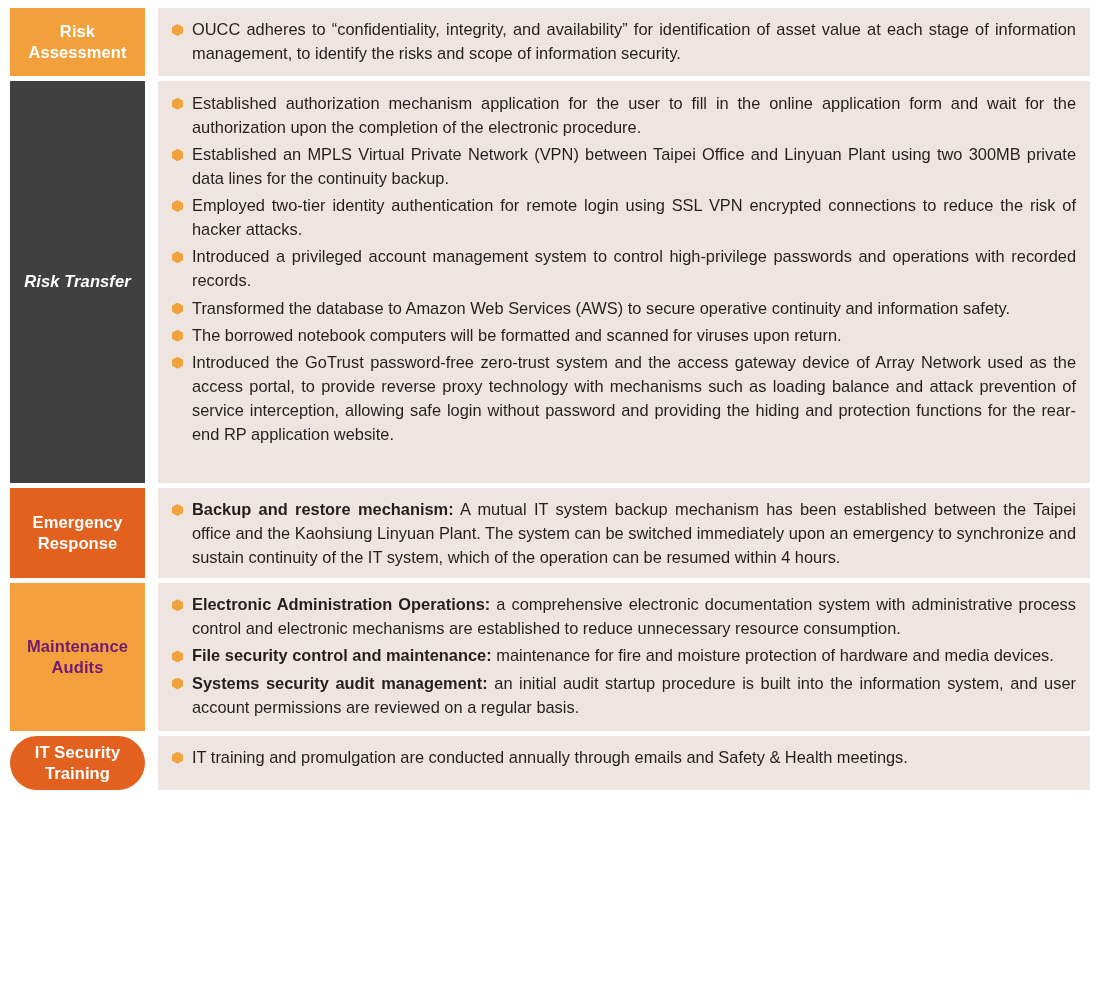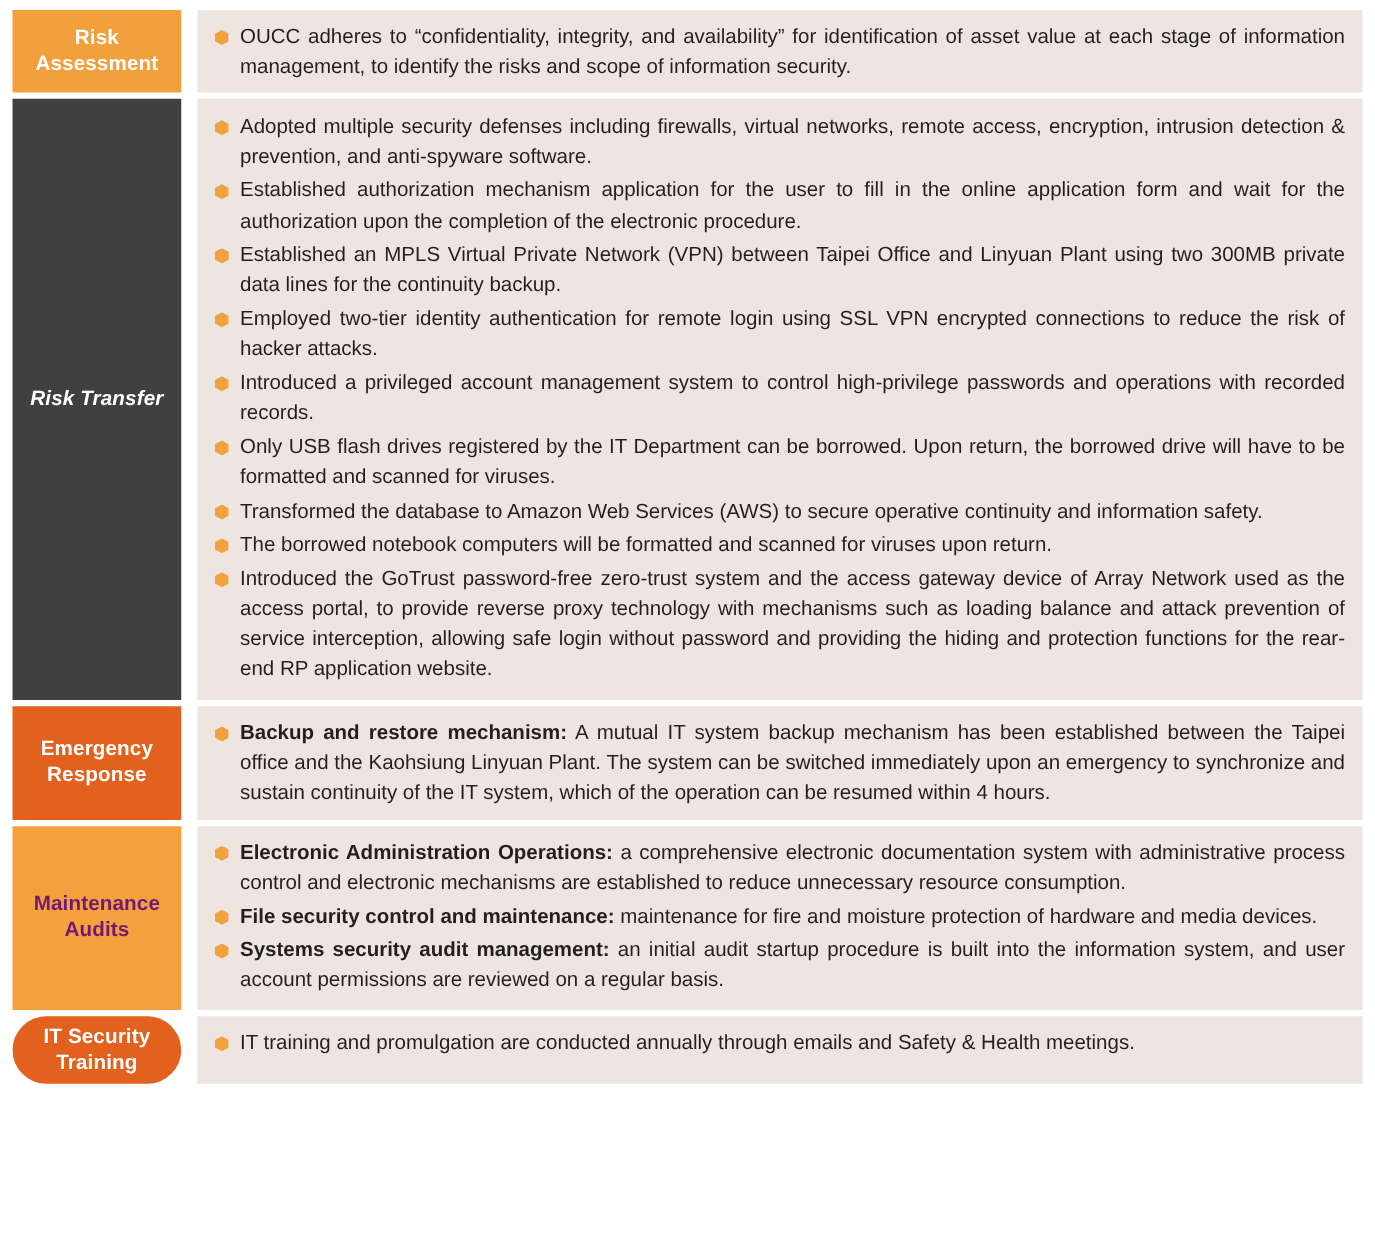--- a/index.html
+++ b/index.html
@@ -126,39 +126,33 @@
     </div>
   </div>
 
   <div class="table-row row-transfer">
     <div class="row-label" style="background-color: #404040; color: rgb(255, 255, 255); flex: 0 0 135px; width: 135px; font-style: italic;">
       <span>Risk Transfer</span>
     </div>
     <div class="row-body" style="background-color: rgb(238, 229, 225);">
       <ul class="bullets">
         <li style="color: rgb(35, 31, 32);">
-          <span class="hex-bullet" style="background-color: rgb(240, 162, 60);"></span><span class="lead"></span><span>Adopted multiple security defenses including firewalls, virtual networks, remote access, encryption, intrusion detection &amp; prevention, and anti-spyware software.</span>
-        </li>
-        <li style="color: rgb(35, 31, 32);">
           <span class="hex-bullet" style="background-color: rgb(240, 162, 60);"></span><span class="lead"></span><span>Established authorization mechanism application for the user to fill in the online application form and wait for the authorization upon the completion of the electronic procedure.</span>
         </li>
         <li style="color: rgb(35, 31, 32);">
           <span class="hex-bullet" style="background-color: rgb(240, 162, 60);"></span><span class="lead"></span>
         </li>
         <li style="color: rgb(35, 31, 32);">
           <span class="hex-bullet" style="background-color: rgb(240, 162, 60);"></span><span class="lead"></span><span>Established an MPLS Virtual Private Network (VPN) between Taipei Office and Linyuan Plant using two 300MB private data lines for the continuity backup.</span>
         </li>
         <li style="color: rgb(35, 31, 32);">
           <span class="hex-bullet" style="background-color: rgb(240, 162, 60);"></span><span class="lead"></span><span>Employed two-tier identity authentication for remote login using SSL VPN encrypted connections to reduce the risk of hacker attacks.</span>
         </li>
         <li style="color: rgb(35, 31, 32);">
           <span class="hex-bullet" style="background-color: rgb(240, 162, 60);"></span><span class="lead"></span><span>Introduced a privileged account management system to control high-privilege passwords and operations with recorded records.</span>
-        </li>
-        <li style="color: rgb(35, 31, 32);">
-          <span class="hex-bullet" style="background-color: rgb(240, 162, 60);"></span><span class="lead"></span><span>Only USB flash drives registered by the IT Department can be borrowed. Upon return, the borrowed drive will have to be formatted and scanned for viruses.</span>
         </li>
         <li style="color: rgb(35, 31, 32);">
           <span class="hex-bullet" style="background-color: rgb(240, 162, 60);"></span><span class="lead"></span><span>Transformed the database to Amazon Web Services (AWS) to secure operative continuity and information safety.</span>
         </li>
         <li style="color: rgb(35, 31, 32);">
           <span class="hex-bullet" style="background-color: rgb(240, 162, 60);"></span><span class="lead"></span><span>The borrowed notebook computers will be formatted and scanned for viruses upon return.</span>
         </li>
         <li style="color: rgb(35, 31, 32);">
           <span class="hex-bullet" style="background-color: rgb(240, 162, 60);"></span><span class="lead"></span><span>Introduced the GoTrust password-free zero-trust system and the access gateway device of Array Network used as the access portal, to provide reverse proxy technology with mechanisms such as loading balance and attack prevention of service interception, allowing safe login without password and providing the hiding and protection functions for the rear-end RP application website.</span>
         </li>

